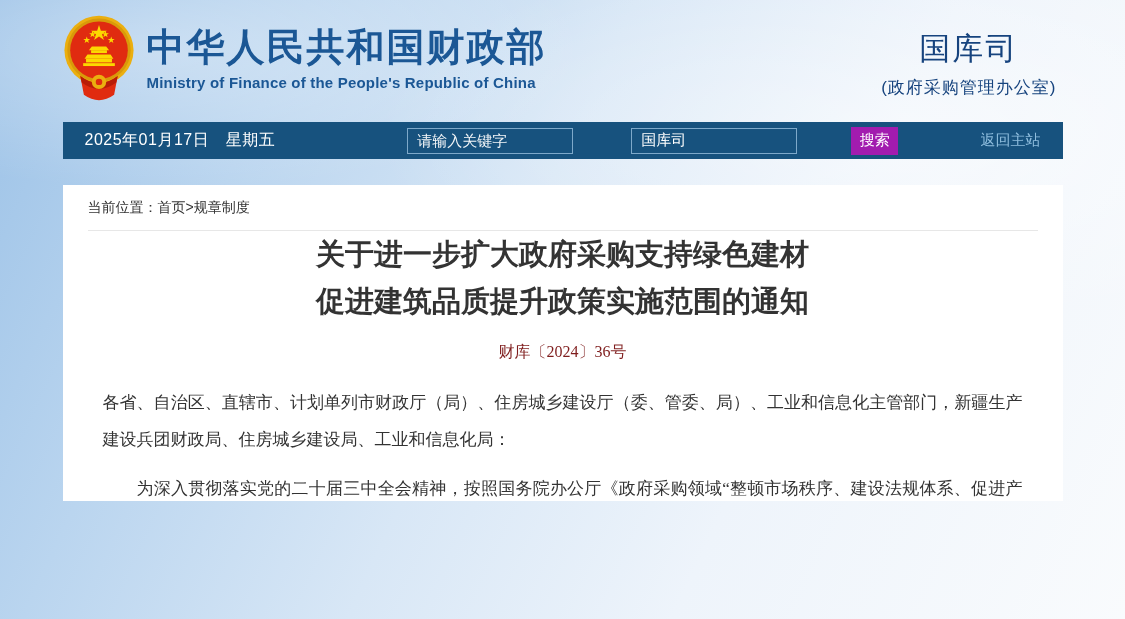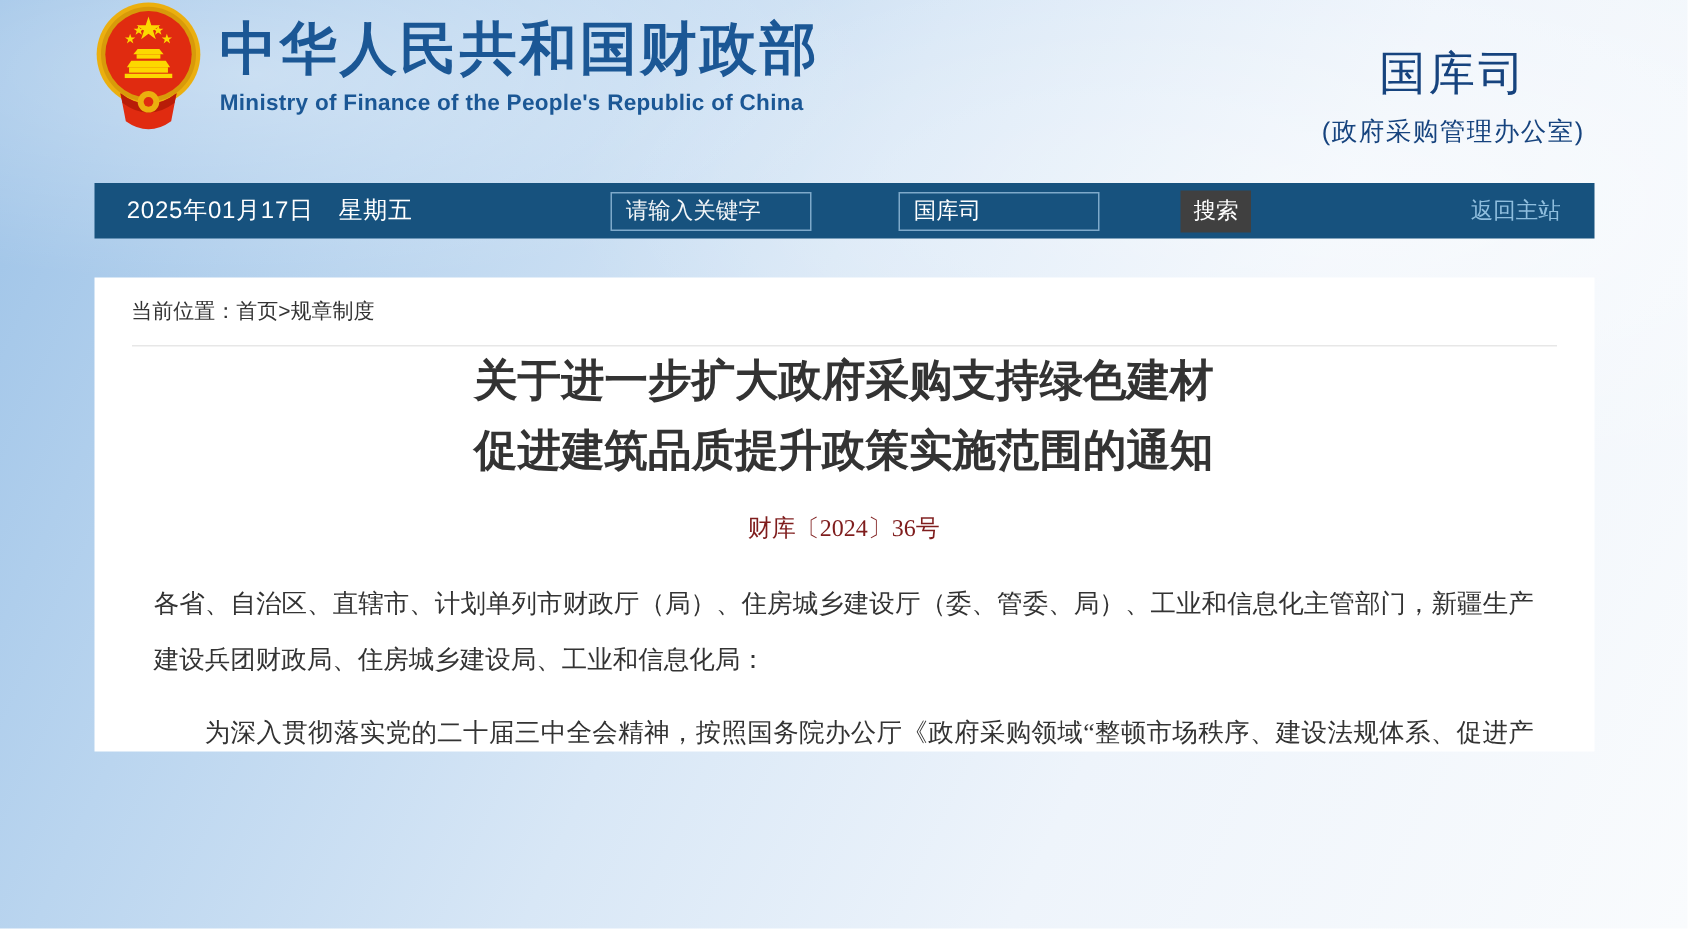--- a/index.html
+++ b/index.html
@@ -11,21 +11,21 @@
       radial-gradient(700px 260px at 80% 22%, rgba(255,255,255,.5), rgba(255,255,255,0) 75%),
       linear-gradient(115deg, #9cc2e7 0%, #bad5ef 22%, #d8e7f6 45%, #eef4fb 68%, #f9fbfd 100%);
   }
   .page { width:1125px; height:619px; position:relative; }
 
   
   .site-header {
     width:1000px; margin:0 auto; height:122px;
     display:flex; justify-content:space-between; align-items:flex-start;
   }
-  .brand { display:flex; align-items:flex-start; }
+  .brand { display:flex; align-items:flex-start; padding-top:14px; }
   .emblem { width:72px; height:94px; display:block; flex:none; }
   .brand-text { margin-left:12px; padding-top:10px; }
   .site-title {
     font-size:38px; font-weight:bold; color:#1b5795; letter-spacing:2px;
     line-height:46px; white-space:nowrap;
   }
   .site-subtitle {
     font-size:15px; font-weight:bold; color:#1b5795; margin-top:4px; letter-spacing:.2px;
   }
   .dept { margin-top:30px; margin-right:6px; display:flex; flex-direction:column; align-items:center; }
@@ -34,31 +34,31 @@
 
   
   .toolbar {
     width:1000px; height:37px; margin:0 auto;
     background:#17527e;
     display:flex; align-items:center;
     padding:0 22px; color:#fff;gap:48px;
   }
   .date { font-size:16px; letter-spacing:.5px; white-space:nowrap; }
   .kw, .scope {
-    width:134px; height:26px; margin-left:84px;
+    width:166px; height:26px; margin-left:84px;
     background:transparent; border:1px solid #7ea9ca;
     color:#fff; font-size:15px; padding:0 9px;
     font-family:"Liberation Sans","DejaVu Sans",sans-serif;
     outline:none; display:flex; align-items:center;
   }
   .kw::placeholder { color:#ffffff; opacity:.95; }
   .scope { margin-left:10px; }
   .search-btn {
     margin-left:6px; width:47px; height:28px;
-    background:#404040; border:none; color:#fff; font-size:15px;
+    background:#a21caf; border:none; color:#fff; font-size:15px;
     cursor:pointer; font-family:Liberation Sans, sans-serif;
   }
   .back-link { margin-left:auto; font-size:15px; color:#8fbede; text-decoration:none; cursor:pointer; }
 
   
   .card {
     width:1000px; height:316px; margin:26px auto 0;
     background:#ffffff; overflow:hidden;
   }
   .breadcrumb {

